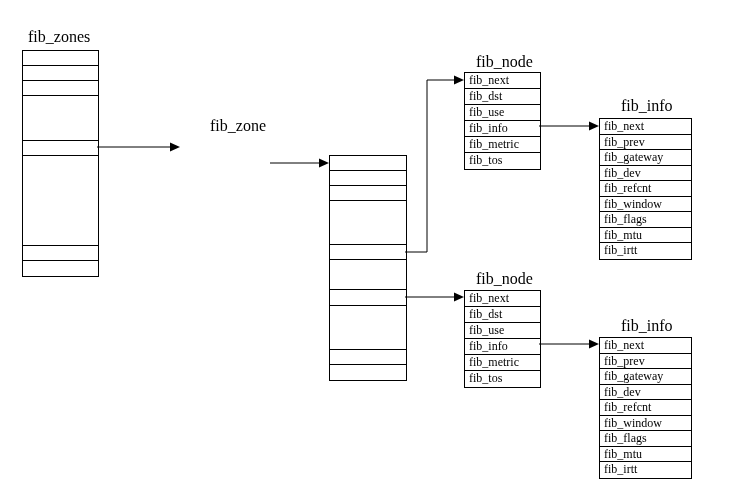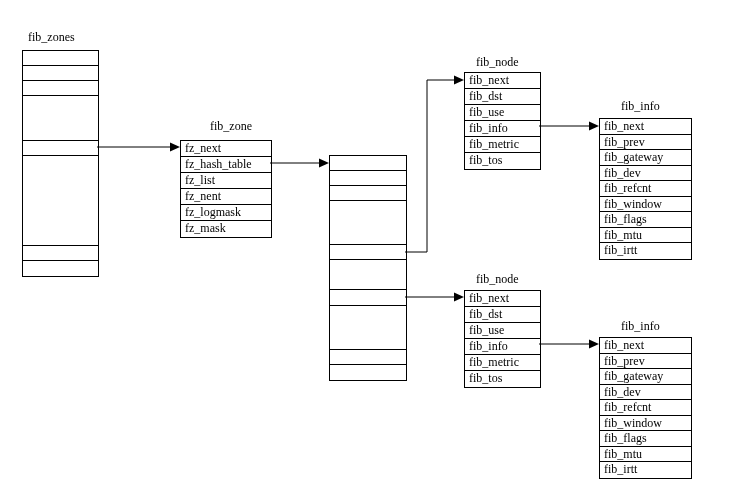--- a/index.html
+++ b/index.html
@@ -6,21 +6,21 @@
   .canvas {
     position:relative;
     width:739px; height:501px;
     background:#ffffff;
     font-family:"Liberation Serif", serif;
     color:#000000;
     overflow:hidden;
   }
   .label {
     position:absolute;
-    font-size:12px;
+    font-size:16px;
     line-height:12px;
     white-space:nowrap;
     font-family:Liberation Serif, serif;
   }
   .box {
     position:absolute;
     border:1px solid #000000;
     background:#ffffff;
     box-sizing:content-box;
   }
@@ -53,28 +53,20 @@
     <div class="row" style="height:15px"></div>
     <div class="row" style="height:15px"></div>
     <div class="row" style="height:45px"></div>
     <div class="row" style="height:15px"></div>
     <div class="row" style="height:90px"></div>
     <div class="row" style="height:15px"></div>
     <div class="row" style="height:15px"></div>
   </div>
 
   <div class="label" style="left:210px;top:120px;">fib_zone</div>
-  <div class="box" style="left:180px;top:140px;width:90px;">
-    <div class="row" style="height:16px">fz_next</div>
-    <div class="row" style="height:16px">fz_hash_table</div>
-    <div class="row" style="height:16px">fz_list</div>
-    <div class="row" style="height:16px">fz_nent</div>
-    <div class="row" style="height:16px">fz_logmask</div>
-    <div class="row" style="height:16px">fz_mask</div>
-  </div>
 
   <div class="box" style="left:329px;top:155px;width:76px;">
     <div class="row" style="height:15px"></div>
     <div class="row" style="height:15px"></div>
     <div class="row" style="height:15px"></div>
     <div class="row" style="height:44px"></div>
     <div class="row" style="height:15px"></div>
     <div class="row" style="height:30px"></div>
     <div class="row" style="height:16px"></div>
     <div class="row" style="height:44px"></div>

